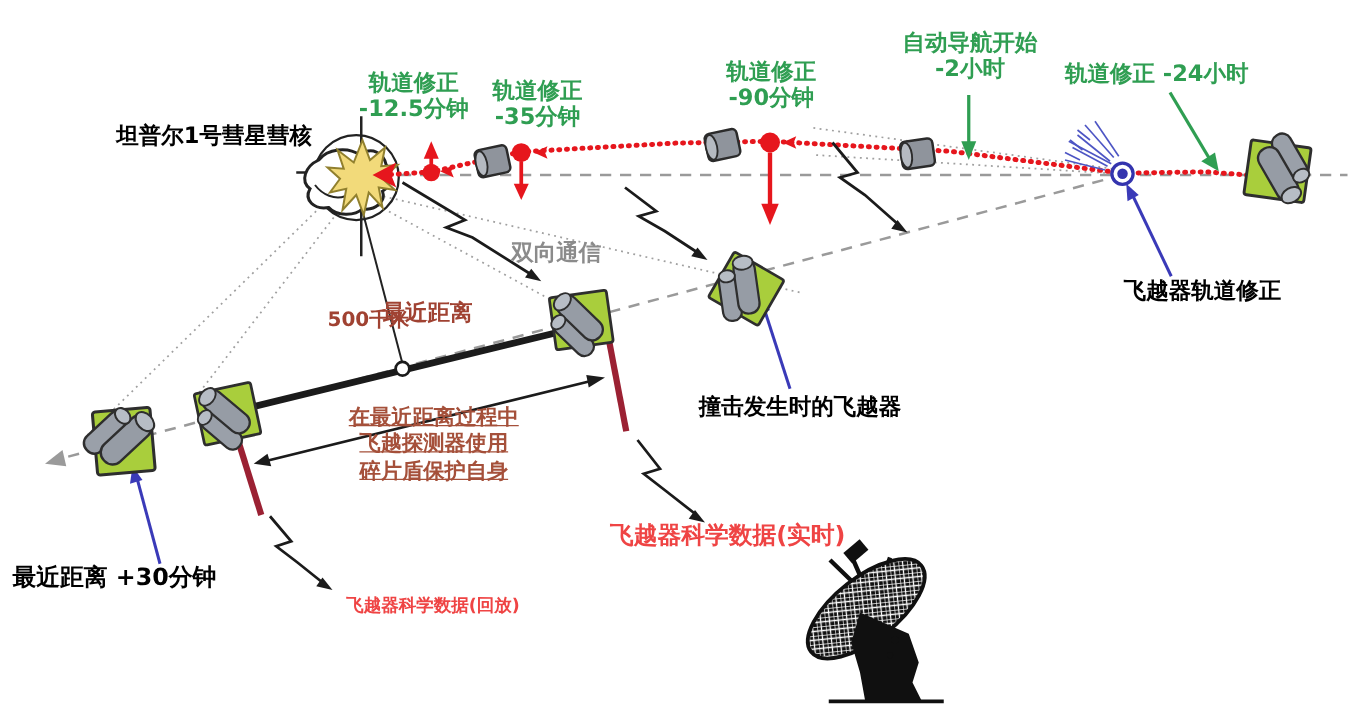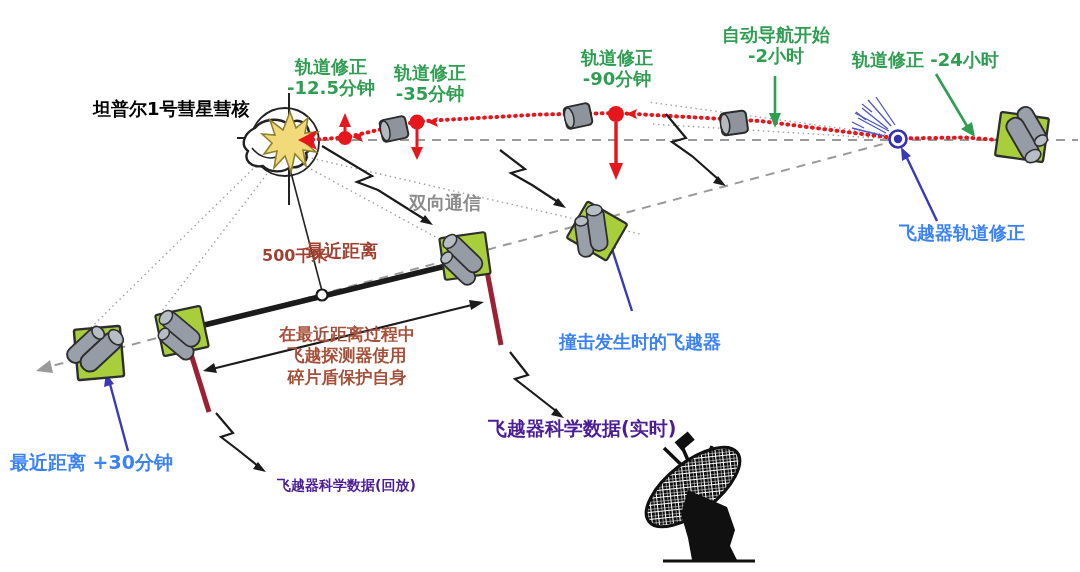--- a/index.html
+++ b/index.html
@@ -2,25 +2,25 @@
 <html><head>
 <meta charset="utf-8">
 <style>
   html,body{margin:0;padding:0;background:#fff;}
   #stage{position:relative;width:1080px;height:572px;background:#fff;overflow:hidden;
          font-family:"DejaVu Sans","Liberation Sans",sans-serif;}
   #diagram-svg{position:absolute;left:0;top:0;}
   .lbl{position:absolute;font-weight:bold;white-space:nowrap;line-height:1.15;}
   .lbl.center{text-align:center;}
   .green{color:#2f9e52;}
-  .blue{color:#3b82f6;}
+  .blue{color:#000000;}
   .brick{color:#a04232;}
-  .brick2{color:#a5503a;}
+  .brick2{color:#a5503a;text-decoration:underline;}
   .gray{color:#8b8b8b;margin-top:16px;}
-  .dark{color:#4c1d95;}
+  .dark{color:#ef4444;}
   .orange{color:#000000;}
 </style>
 </head>
 <body>
 
 <div id="stage">
 
 <svg id="diagram-svg" width="1080" height="572" viewBox="0 0 1080 572">
   <defs>
     <pattern id="mesh" width="7" height="7" patternUnits="userSpaceOnUse" patternTransform="rotate(32)">
@@ -218,21 +218,21 @@
 <div class="lbl brick" style="left:232px;top:247px;font-size:16px;margin-left:30px;">500千米</div>
 
 <div class="lbl brick" style="left:306px;top:241px;font-size:18px;">最近距离</div>
 
 <div class="lbl brick2 center" style="left:267px;top:324px;width:160px;font-size:17px;line-height:1.25;">
   <div>在最近距离过程中</div>
   <div>飞越探测器使用</div>
   <div>碎片盾保护自身</div>
 </div>
 
-<div class="lbl blue" style="left:559px;top:316px;font-size:18px;margin-top:16px;">撞击发生时的飞越器</div>
+<div class="lbl blue" style="left:559px;top:316px;font-size:18px;">撞击发生时的飞越器</div>
 
 <div class="lbl dark" style="left:488px;top:418px;font-size:19px;">飞越器科学数据(实时)</div>
 
 <div class="lbl dark" style="left:277px;top:477px;font-size:14px;">飞越器科学数据(回放)</div>
 
 <div class="lbl blue" style="left:10px;top:452px;font-size:19px;">最近距离 +30分钟</div>
 
 </div>
 
 </body></html>

